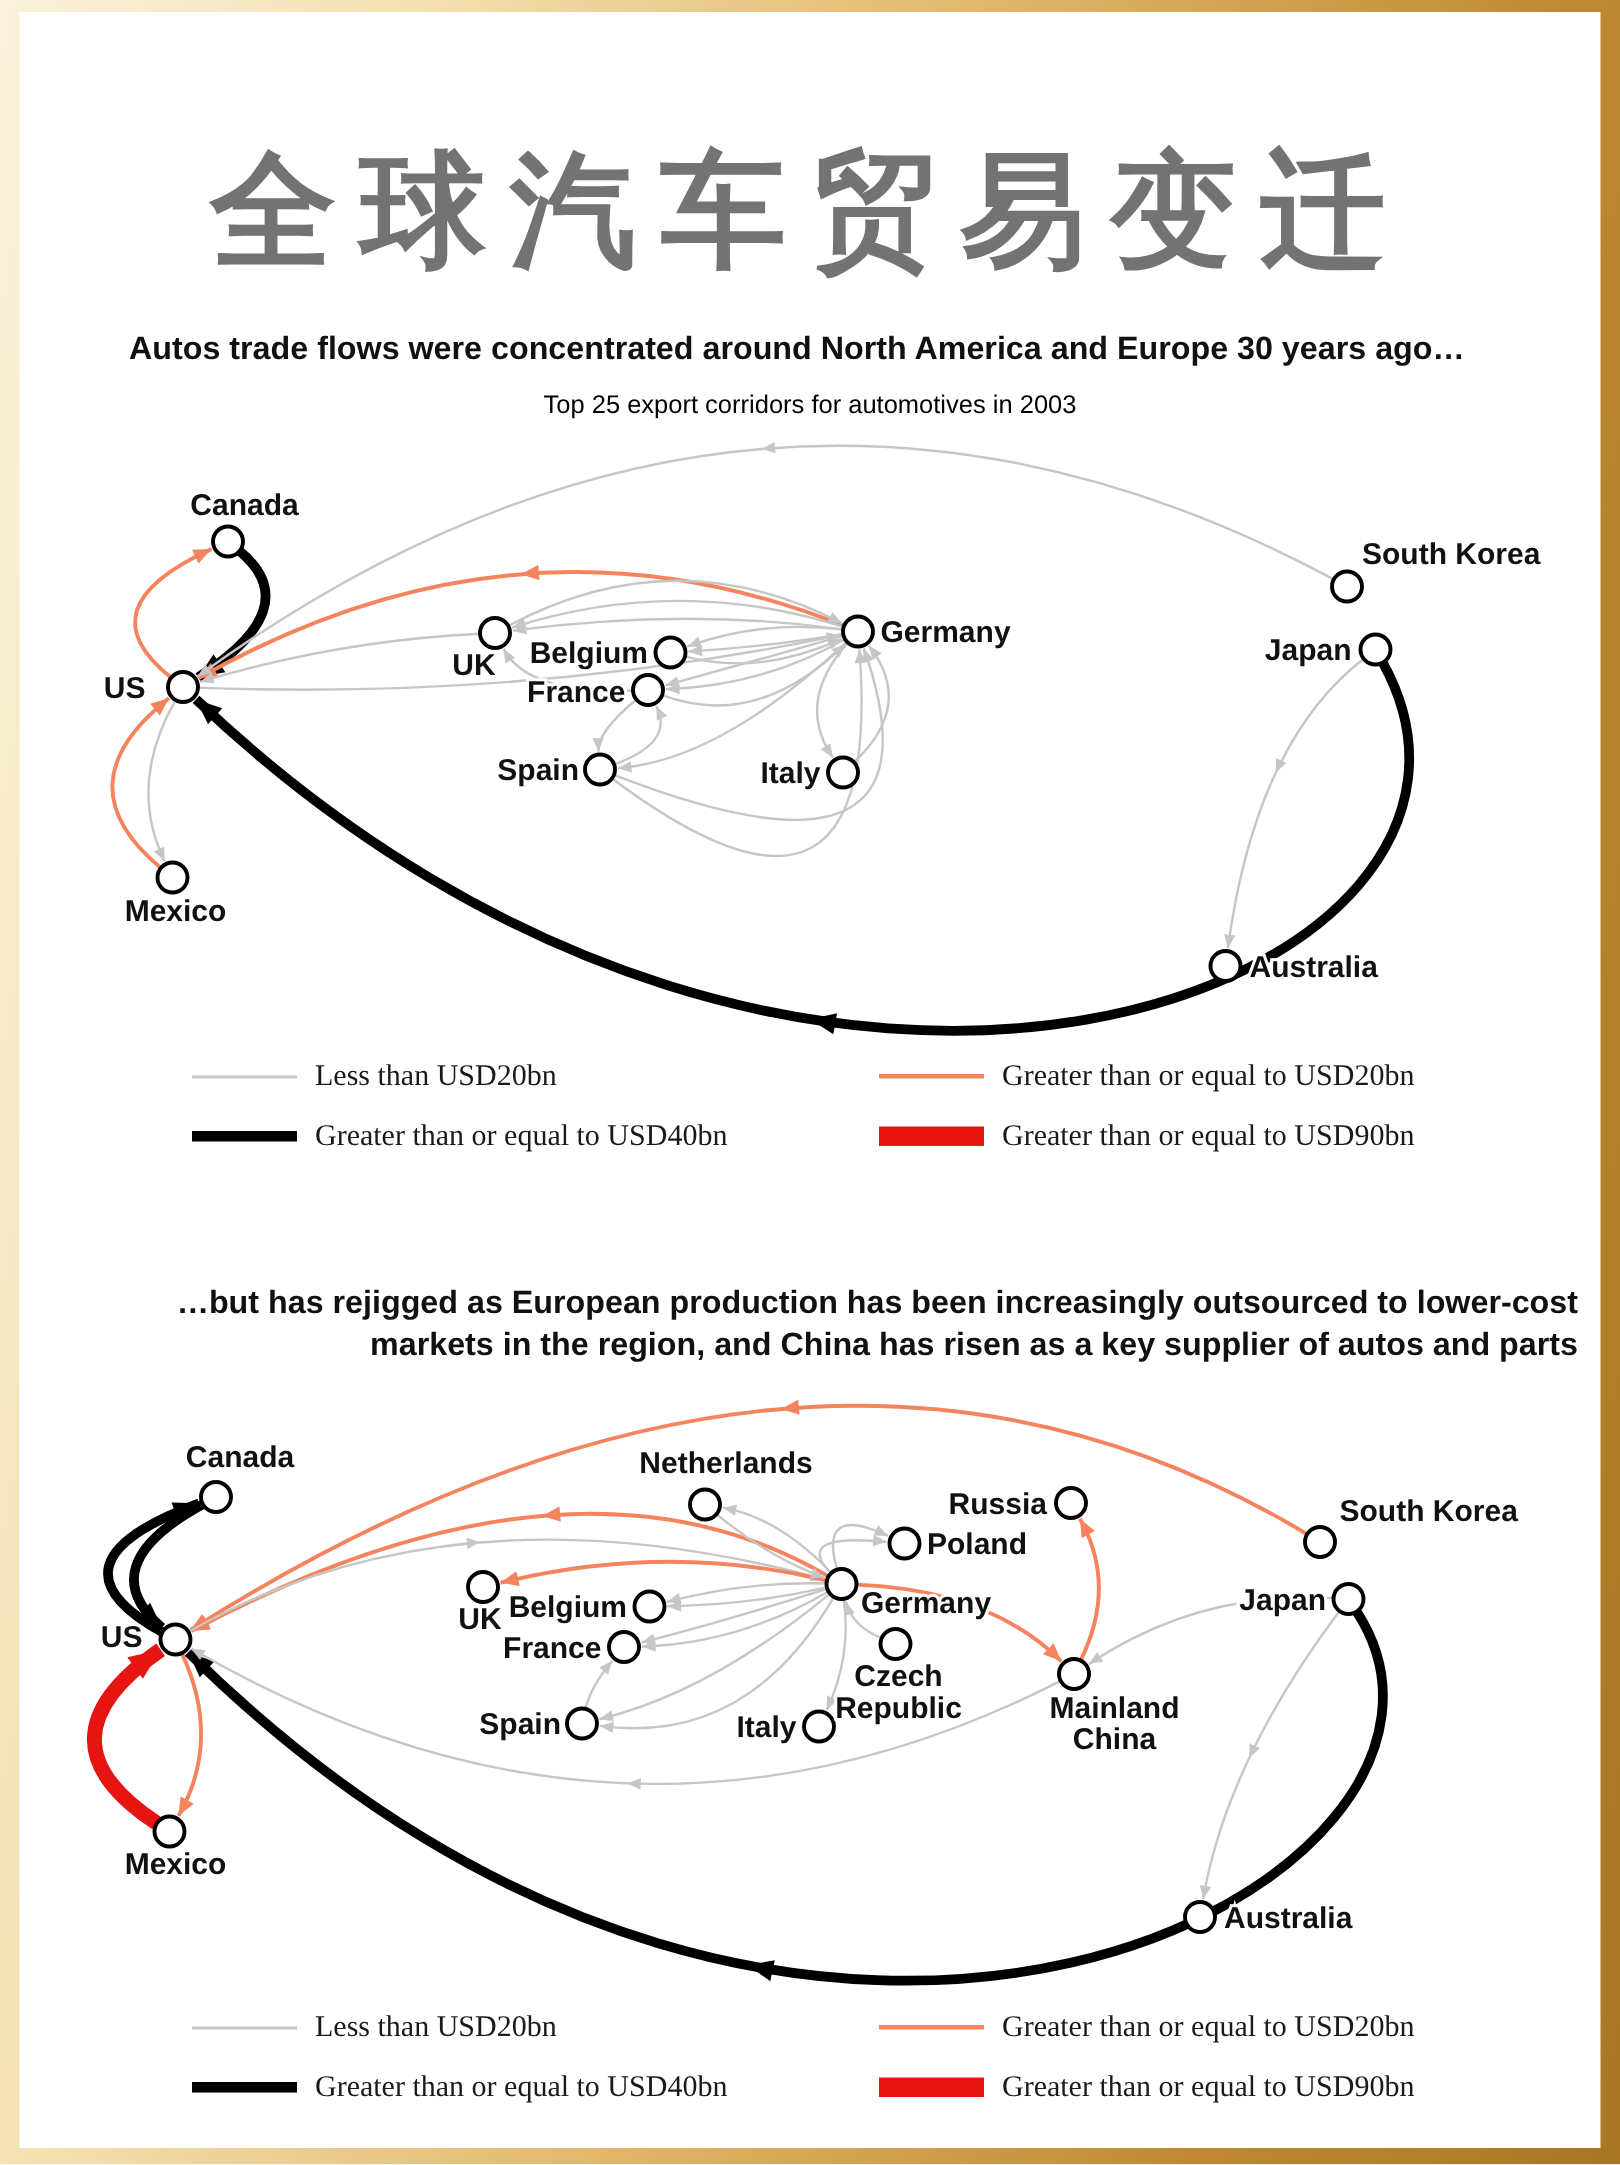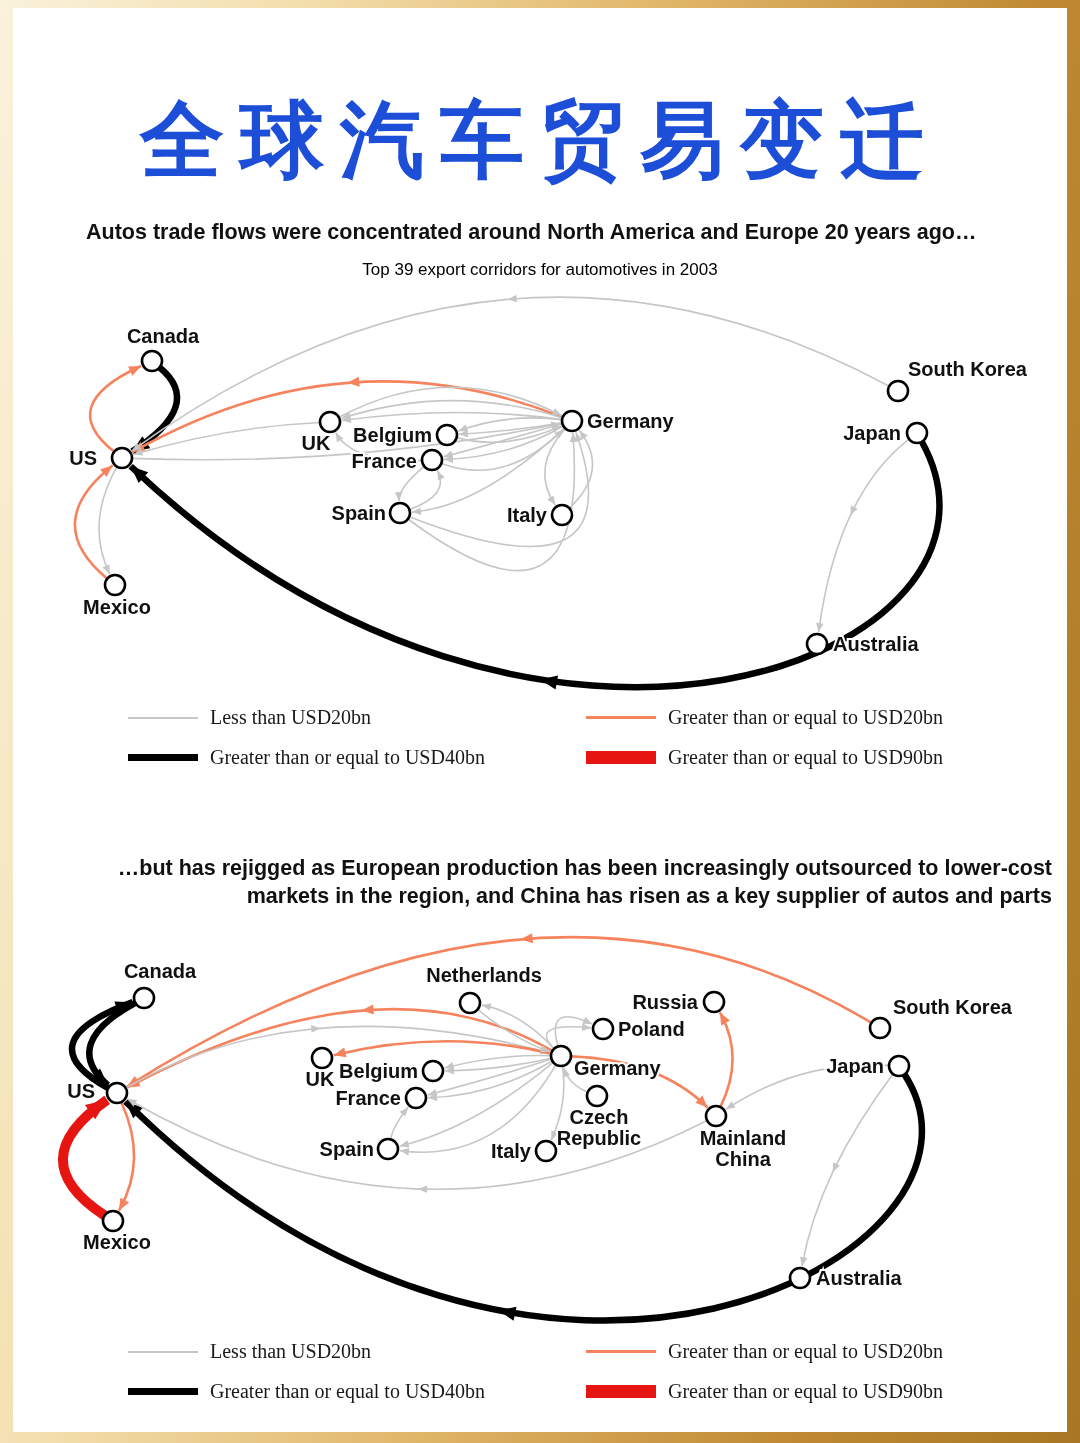--- a/index.html
+++ b/index.html
@@ -4,21 +4,21 @@
 <style>
   html,body{margin:0;padding:0;background:#ffffff;}
   .page{position:relative;width:1080px;height:1443px;overflow:hidden;
         font-family:"Liberation Sans",sans-serif;background:#fff;}
   .frame{position:absolute;inset:0;
          background:linear-gradient(100deg,#faf2dc 0%,#f3dfae 22%,#e2b96d 48%,#c08a33 78%,#a87723 100%);}
   .inner{position:absolute;left:13px;right:13px;top:8px;bottom:11px;background:#ffffff;}
 
   .main-title{position:absolute;left:0;right:0;top:36px;text-align:center;
               font-family:"DejaVu Serif","Liberation Serif",serif;
-              font-size:84px;line-height:1.15;color:#1d4ed8;letter-spacing:16px;font-weight:600;}
+              font-size:84px;line-height:1.15;color:#737373;letter-spacing:16px;font-weight:600;}
   .headline{position:absolute;color:#111;font-weight:bold;font-size:21.5px;line-height:1.32;}
   .headline-1{left:64px;width:934px;top:196px;text-align:left;text-indent:22px;}
   .headline-2{left:52px;width:1000px;top:832px;text-align:right;}
   .chart-subtitle{position:absolute;left:0;right:0;text-align:center;font-size:17px;color:#000;z-index:5;pointer-events:none;}
   .chart-subtitle-1{top:260px;}
   .chart-subtitle-2{top:896px;}
   svg.flowmap{position:absolute;left:0;display:block;}
   #chart1{top:255px;}
   #chart2{top:932px;}
 
@@ -36,22 +36,22 @@
 </style>
 </head>
 <body>
 
 <div class="page">
   <div class="frame"></div>
   <div class="inner"></div>
 
   <h1 class="main-title">全球汽车贸易变迁</h1>
 
-  <p class="headline headline-1">Autos trade flows were concentrated around North America and Europe 20 years ago…</p>
-  <div class="chart-subtitle chart-subtitle-1">Top 39 export corridors for automotives in 2003</div>
+  <p class="headline headline-1">Autos trade flows were concentrated around North America and Europe 30 years ago…</p>
+  <div class="chart-subtitle chart-subtitle-1">Top 25 export corridors for automotives in 2003</div>
   <svg id="chart1" class="flowmap" width="1080" height="465" viewBox="0 0 1080 465">
       <g>
         <path d="M114.15716870381131,196.79596927316416 Q55,150 141.07174726679543,110.95714556970104" fill="none" stroke="#f5835d" stroke-width="2.6"></path>
         <path d="M0,0 L-12,5.04 L-12,-5.04 Z" fill="#f5835d" transform="translate(141.07174726679543,110.95714556970104) rotate(-25.235195219677262)"></path>
         <path d="M159.6940988430989,112.38755375653496 Q205,150 132.1138905276088,196.54173255465946" fill="none" stroke="#000000" stroke-width="6.5"></path>
         <path d="M0,0 L-17,7.14 L-17,-7.14 Z" fill="#000000" transform="translate(132.1138905276088,196.54173255465946) rotate(146.67805558947396)"></path>
         <path d="M107.29257681440865,323.62853016657783 Q40,268 112.59610285157126,210.4543087152179" fill="none" stroke="#f5835d" stroke-width="2.6"></path>
         <path d="M0,0 L-12,5.04 L-12,-5.04 Z" fill="#f5835d" transform="translate(112.59610285157126,210.4543087152179) rotate(-39.48535659653546)"></path>
         <path d="M117.05301614445005,211.69064731380396 Q85,268 109.77326886274864,319.19808898301386" fill="none" stroke="#c6c6c6" stroke-width="1.6"></path>
         <path d="M0,0 L-9,3.78 L-9,-3.78 Z" fill="#c6c6c6" transform="translate(109.77326886274864,319.19808898301386) rotate(65.26199920055052)"></path>

